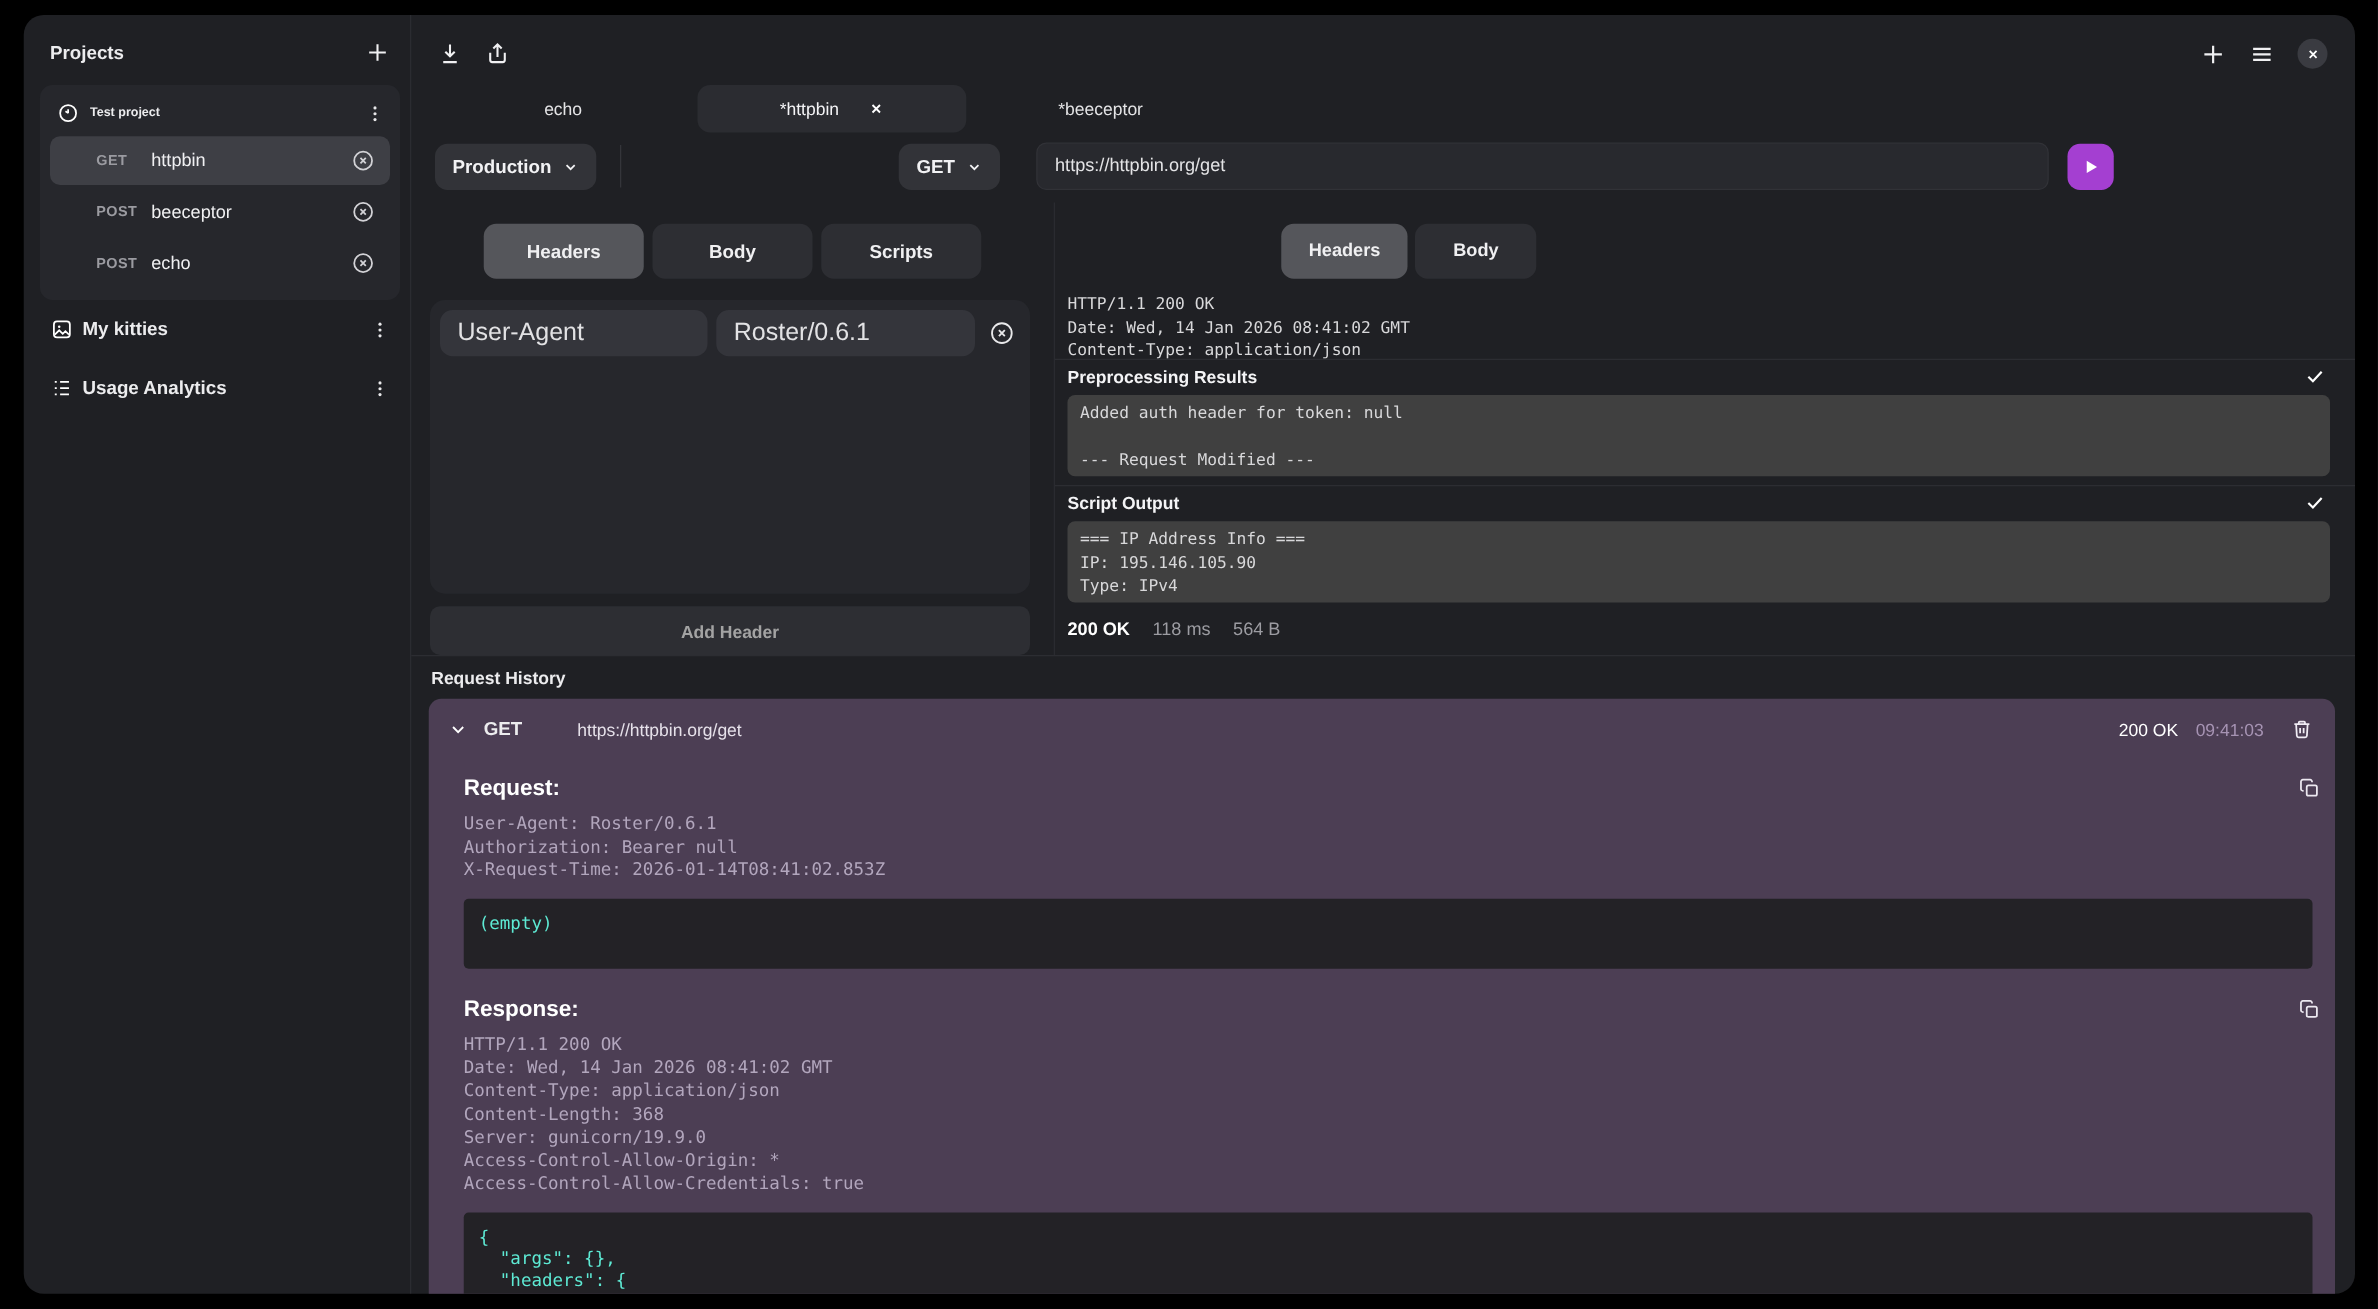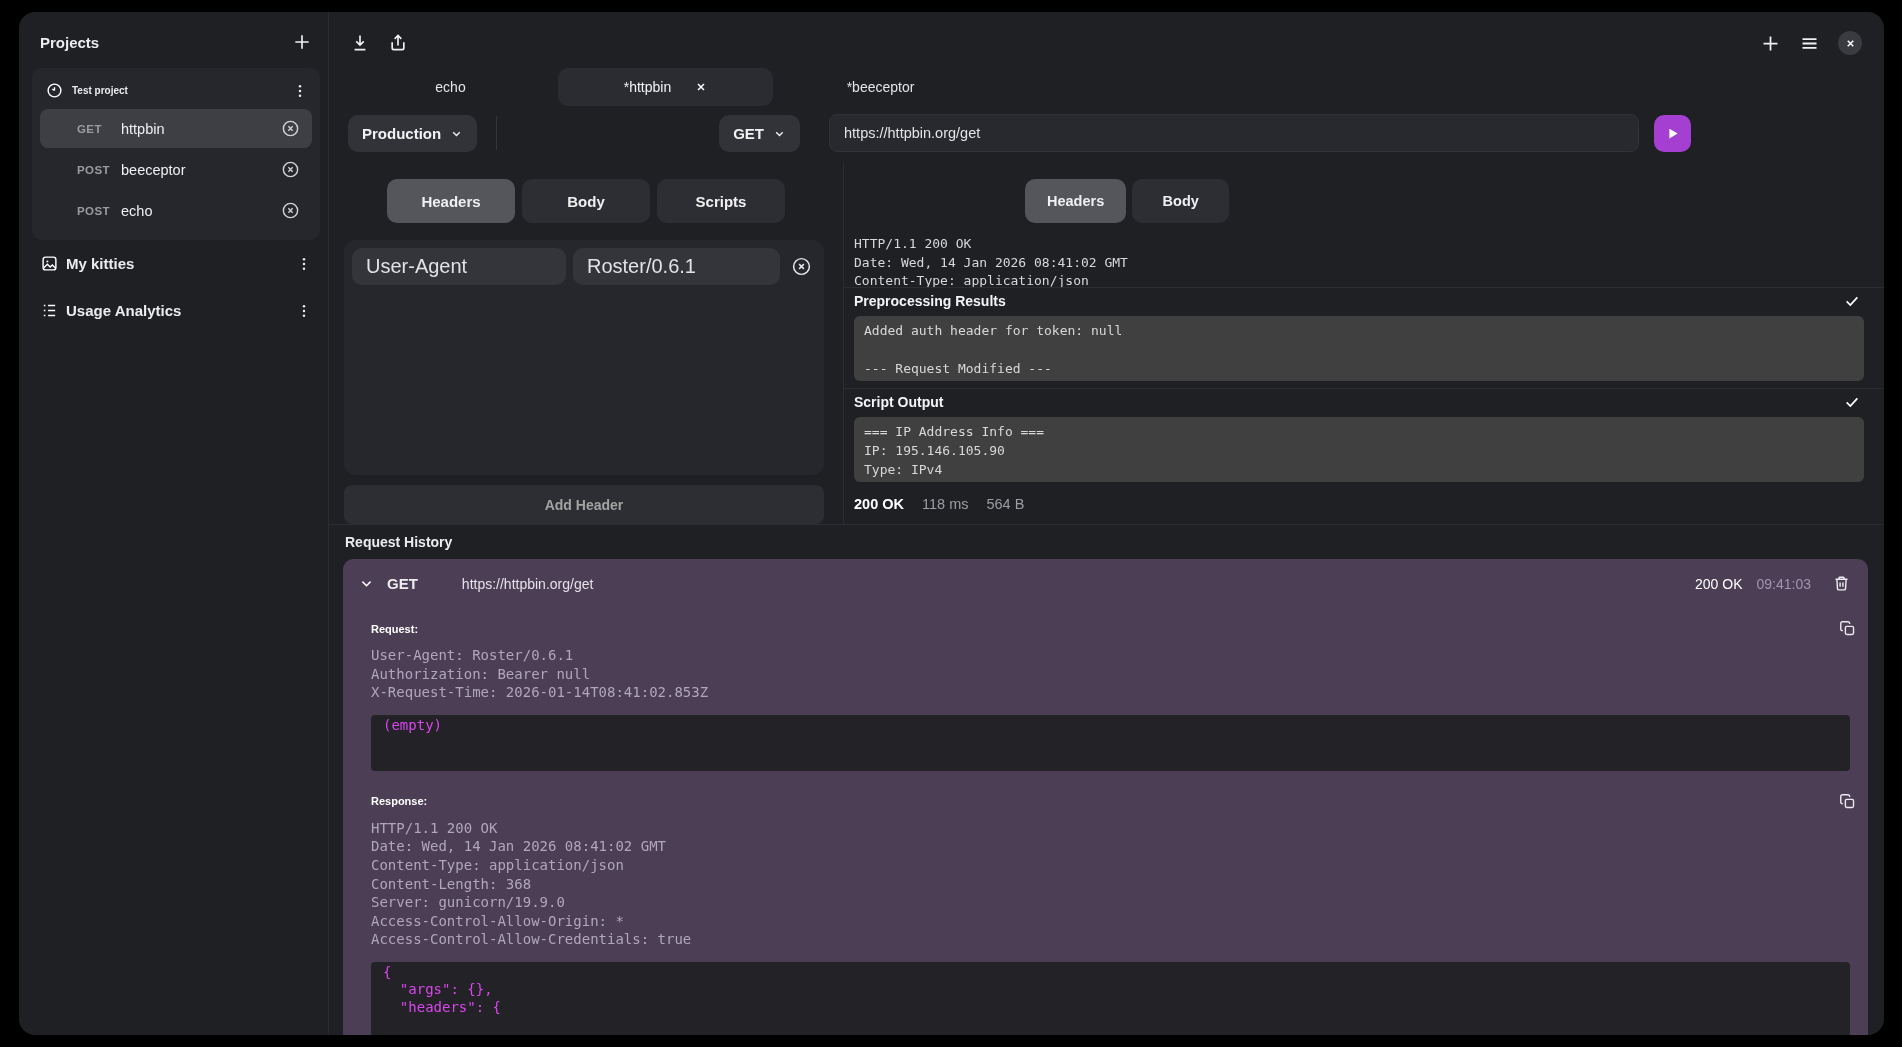--- a/index.html
+++ b/index.html
@@ -80,24 +80,24 @@
   .card-head { display:flex; align-items:center; padding:16px 18px 6px 16px; }
   .chev { color:#fff; }
   .card-method { font-size:15px; font-weight:700; margin-left:13px; }
   .card-url { font-size:14px; color:#e6e1ea; margin-left:44px; }
   .card-right { margin-left:auto; display:flex; align-items:center; }
   .card-status { font-size:14px; color:#fff; }
   .card-time { font-size:14px; color:#a693b3; margin-left:14px; }
   .trash { margin-left:22px; color:#f0ecf4; }
   .hsec { margin-top:22px; padding:0 12px 0 28px; }
   .hsec-head { display:flex; align-items:center; justify-content:space-between; }
-  .hsec-label { font-size:11px; font-weight:700; color:#fff; }
+  .hsec-label { font-size:18px; font-weight:700; color:#fff; }
   .copy { color:#ece8f0; }
   .hsec-mono { margin-top:9px; font-size:14px; line-height:18.6px; color:#b2a6bd; }
-  .dark-box { margin:13px 6px 0 0; background:#232226; border-radius:4px; padding:2px 12px; font-size:14px; line-height:17.5px; color:#d946ef; height:56px; overflow:hidden; }
+  .dark-box { margin:13px 6px 0 0; background:#232226; border-radius:4px; padding:12px 12px; font-size:14px; line-height:17.5px; color:#5eead4; height:56px; overflow:hidden; }
   .dark-box.tall { height:120px; }
 </style>
 </head>
 <body>
 
 <div class="window">
 
   <div class="sidebar">
     <div class="sb-head">
       <div class="sb-title">Projects</div>

